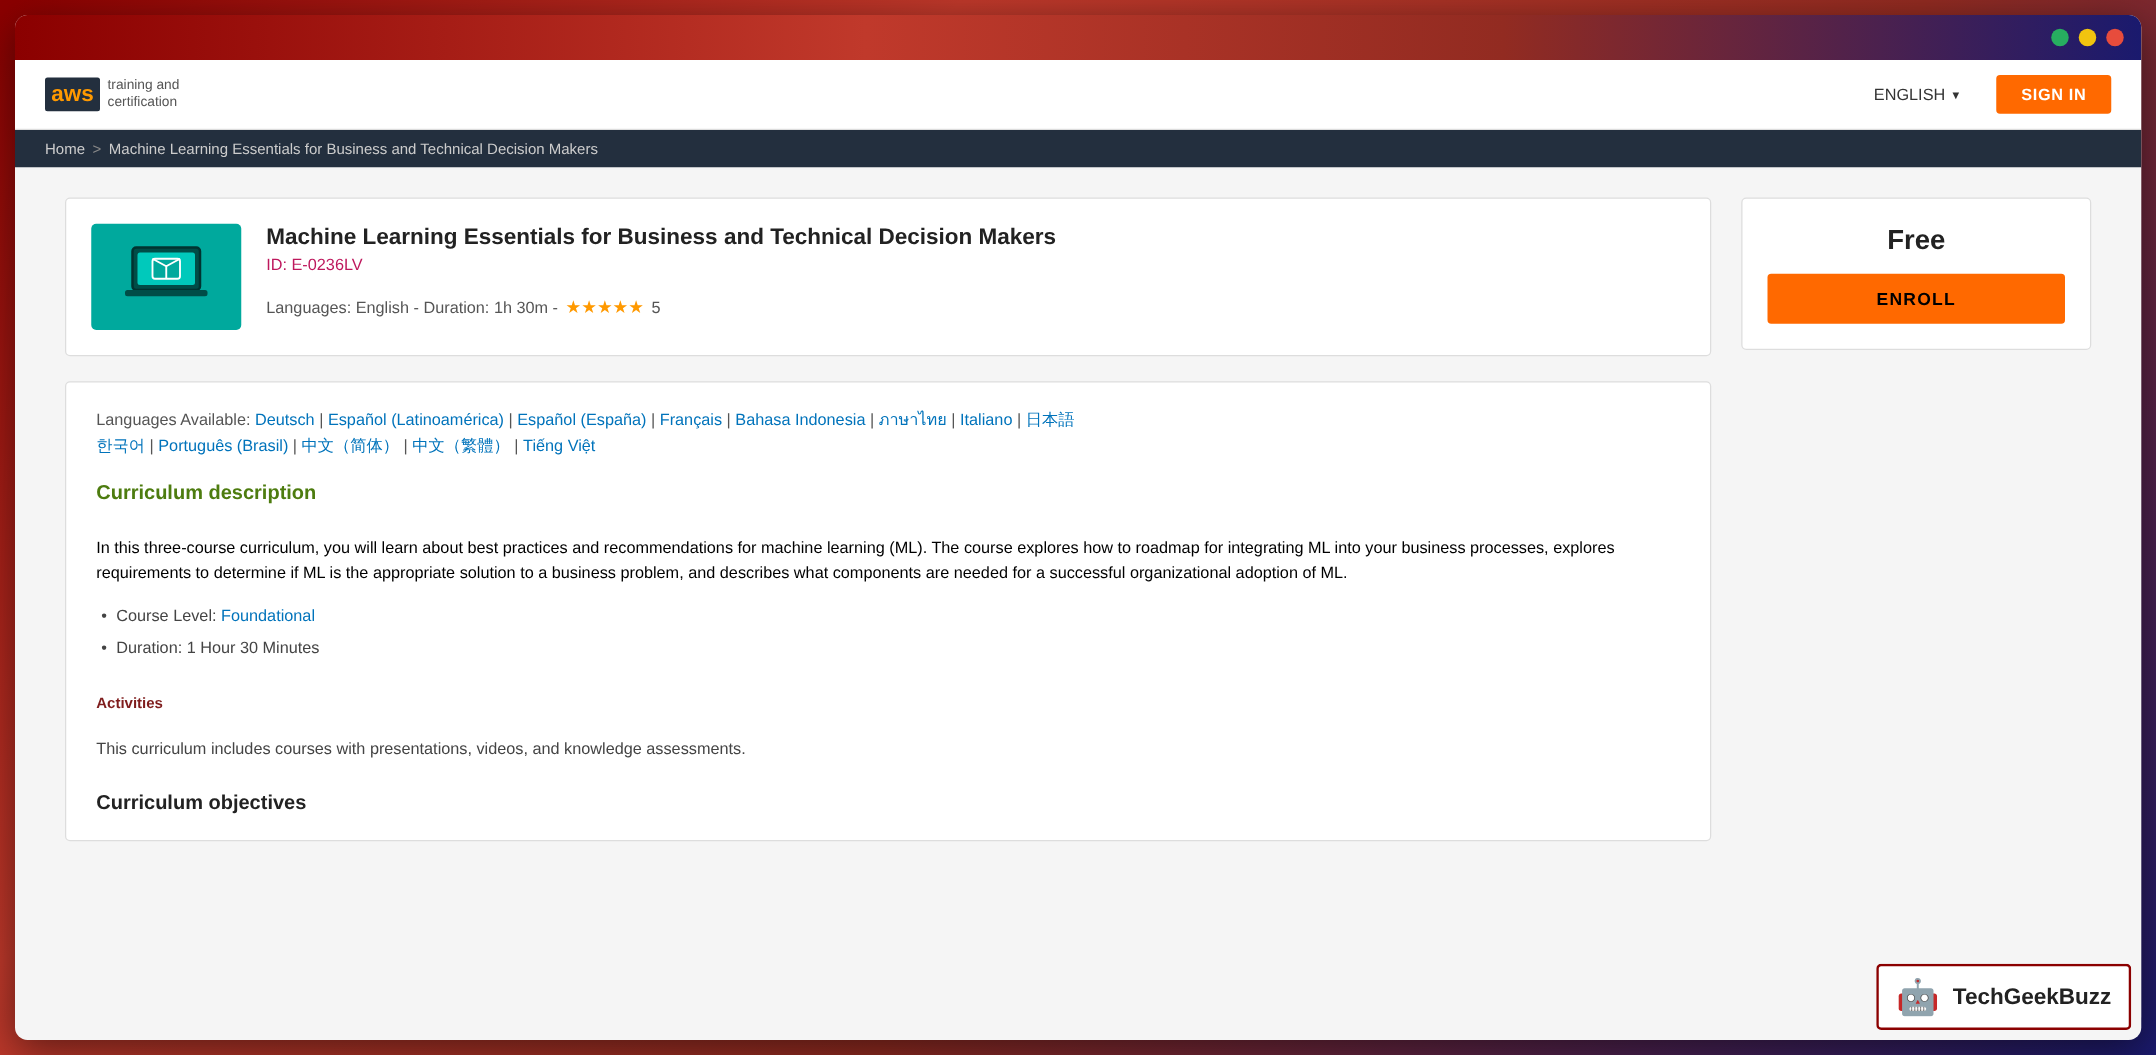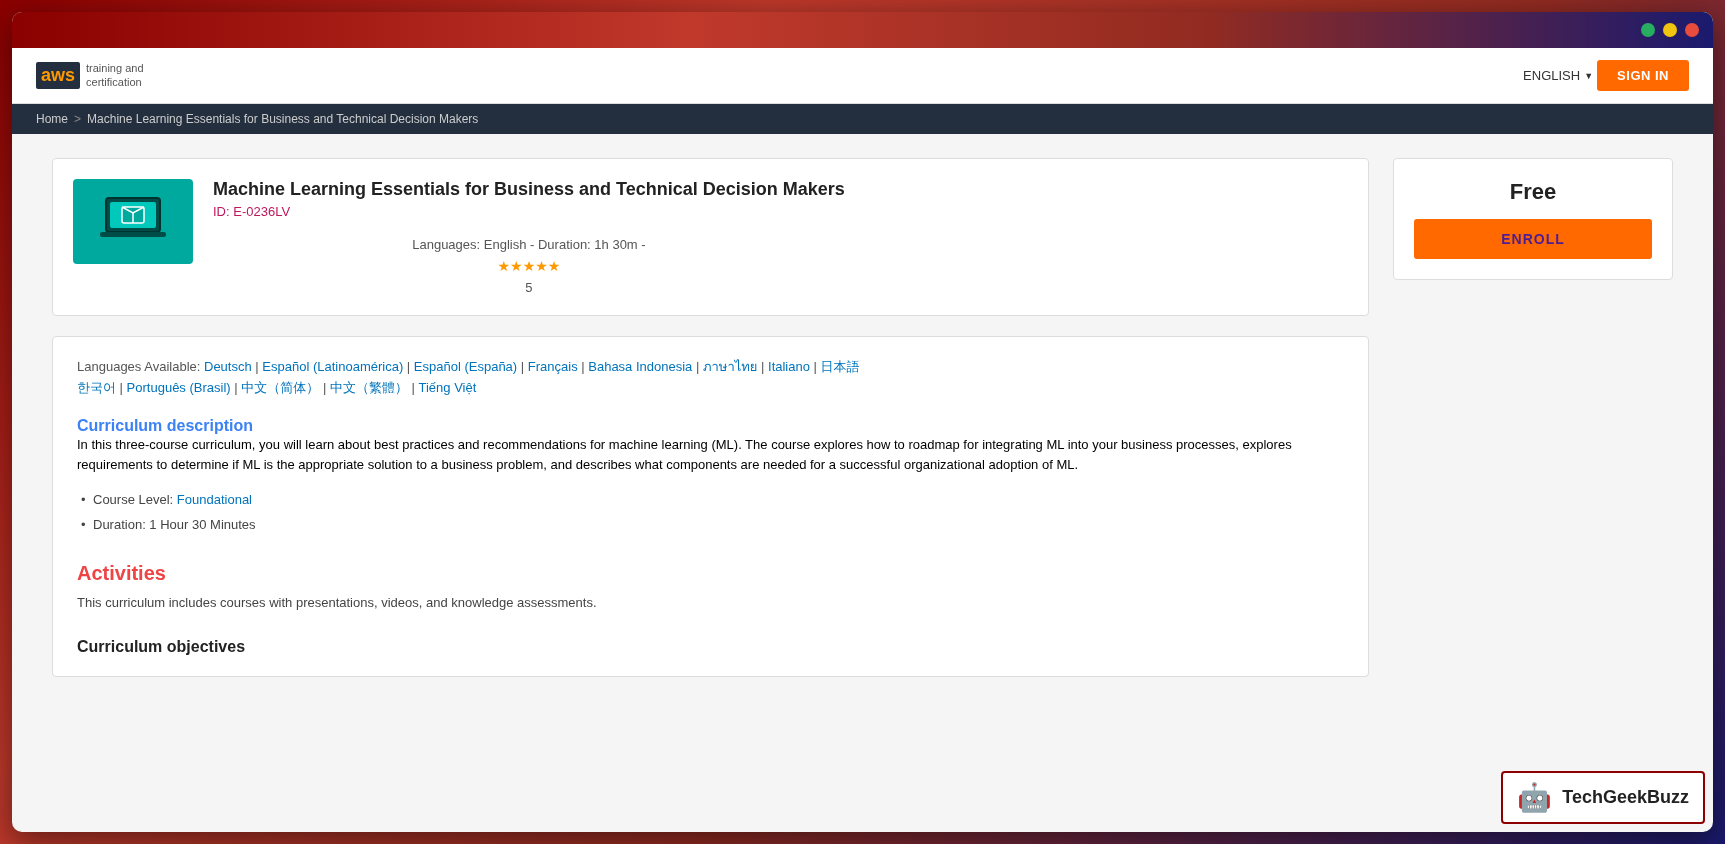--- a/index.html
+++ b/index.html
@@ -60,21 +60,21 @@
       padding: 3px 5px;
       border-radius: 2px;
     }
     .aws-tagline {
       font-size: 11px;
       color: #555;
       line-height: 1.2;
     }
     .nav-right {
       display: flex;
-      gap: 4px;
+      gap: 28px;
     }
     .lang-btn {
       font-size: 13px;
       color: #333;
       background: none;
       border: none;
       cursor: pointer;
       display: flex;
       align-items: center;
       gap: 4px;
@@ -162,21 +162,20 @@
       font-size: 13px;
       color: #be185d;
       margin-bottom: 18px;
     }
     .course-meta {
       font-size: 13px;
       color: #555;
       display: flex;
       align-items: center;
       gap: 6px;
-      flex-direction: column;
     }
     .stars {
       color: #FF9900;
       font-size: 14px;
     }
     .rating-count {
       color: #555;
       font-size: 13px;
     }
 
@@ -189,21 +188,21 @@
       text-align: center;
     }
     .price-text {
       font-size: 22px;
       font-weight: 600;
       color: #222;
       margin-bottom: 14px;
     }
     .enroll-btn {
       background: #FF6900;
-      color: #4c1d95;
+      color: #000000;
       border: none;
       padding: 12px 0;
       width: 100%;
       font-size: 14px;
       font-weight: 700;
       border-radius: 3px;
       cursor: pointer;
       letter-spacing: 1px;
     }
 
@@ -246,22 +245,22 @@
     }
     .lang-link {
       color: #0073BB;
       text-decoration: none;
     }
     .lang-sep { color: #555; }
 
     .section-title {
       font-size: 16px;
       font-weight: 600;
-      color: #3b82f6;
-      margin-bottom: 0;
+      color: #4d7c0f;
+      margin-bottom: 24px;
     }
     .section-desc {
       font-size: 13px;
       color: #000000;
       line-height: 1.6;
       margin-bottom: 12px;
     }
     .bullet-list {
       list-style: none;
       margin-bottom: 24px;
@@ -278,24 +277,24 @@
       position: absolute;
       left: 4px;
       color: #444;
     }
     .bullet-link {
       color: #0073BB;
       text-decoration: none;
     }
 
     .activities-title {
-      font-size: 20px;
+      font-size: 12px;
       font-weight: 600;
-      color: #ef4444;
-      margin-bottom: 8px;
+      color: #7f1d1d;
+      margin-bottom: 20px;
     }
     .activities-desc {
       font-size: 13px;
       color: #444;
       line-height: 1.6;
       margin-bottom: 24px;
     }
 
     .curriculum-objectives-title {
       font-size: 16px;

